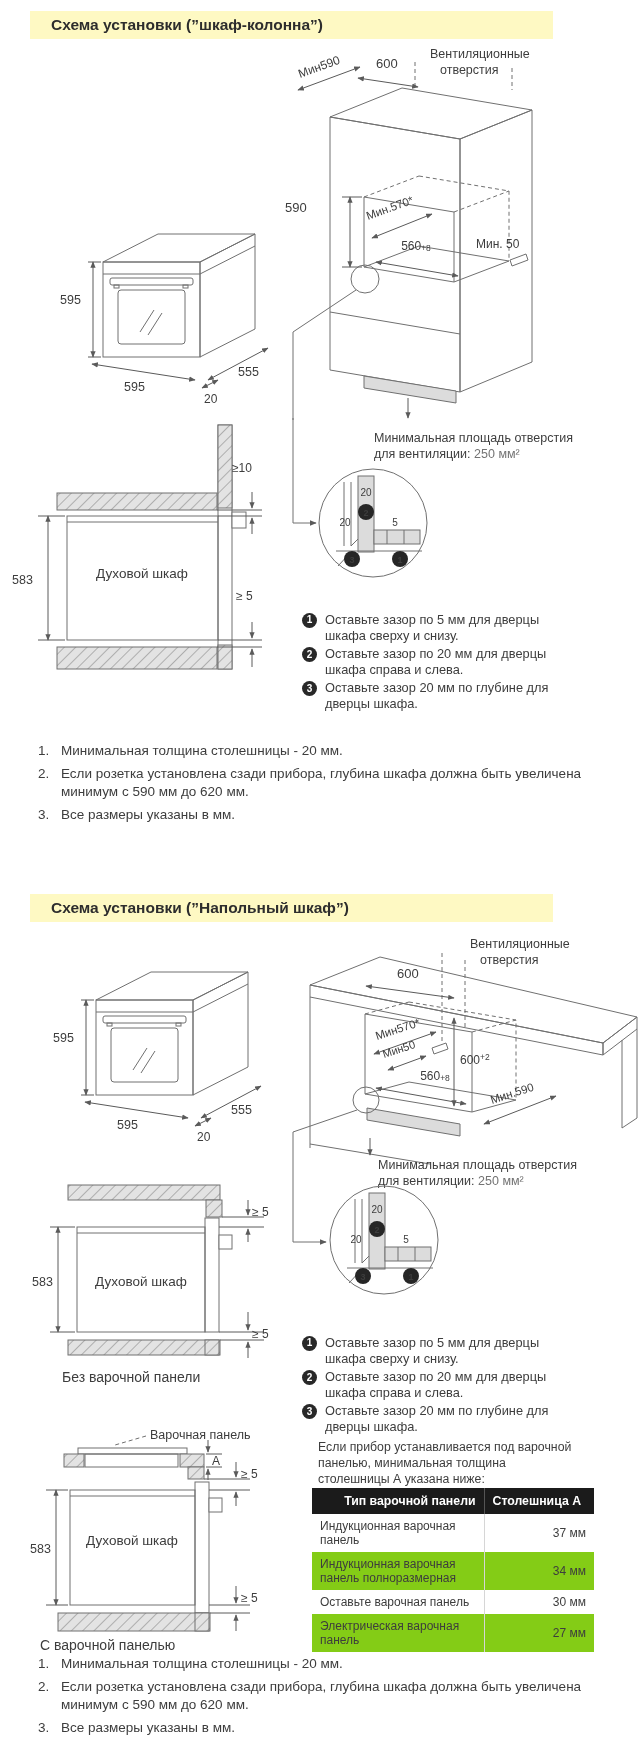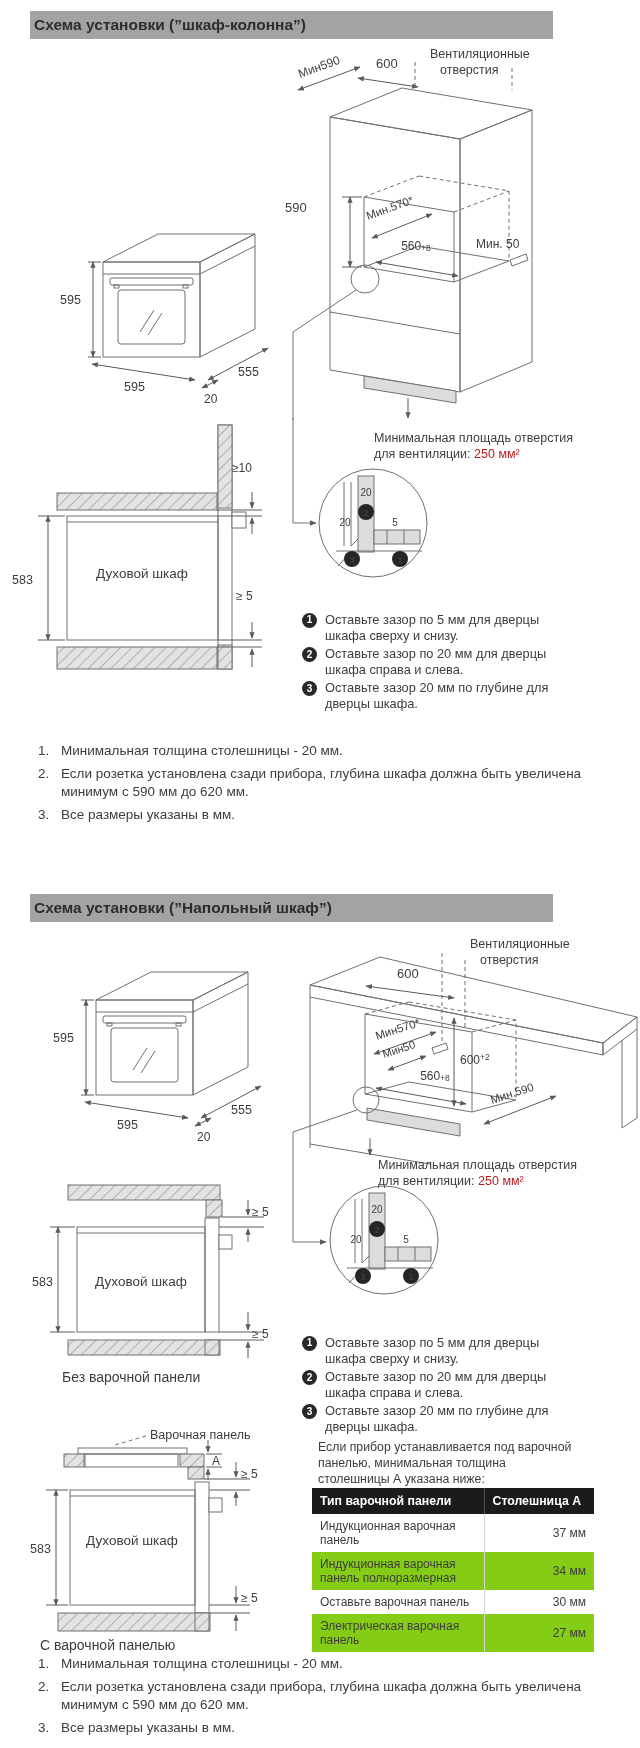--- a/index.html
+++ b/index.html
@@ -4,46 +4,46 @@
 <style>
   * { margin:0; padding:0; box-sizing:border-box; }
   html,body { background:#fff; }
   body {
     width:640px; height:1748px; position:relative; overflow:hidden;
     font-family:"Liberation Sans", sans-serif; color:#3d3d3d;
   }
   svg { position:absolute; overflow:visible; }
   svg text { font-family:"Liberation Sans", sans-serif; fill:#3d3d3d; }
   .secbar {
-    position:absolute; left:30px; width:523px; height:28px; background:#a3a3a3;
-    display:flex; align-items:center; padding-left:4px;
+    position:absolute; left:30px; width:523px; height:28px; background:#fef9c3;
+    display:flex; align-items:center; padding-left:21px;
     font-size:15.5px; font-weight:bold; color:#2d2d2d;
   }
   .ln  { stroke:#707070; fill:none; stroke-width:1; }
   .dim { stroke:#5a5a5a; fill:none; stroke-width:1; }
   .dash { stroke-dasharray:4 3; }
   .gf { fill:#dcdcdc; stroke:#707070; }
   .wh { fill:#ffffff; stroke:#707070; }
   .vent-cap { position:absolute; font-size:12.5px; line-height:1.3; color:#3d3d3d; }
-  .vent-cap .val { color:#b91c1c; }
+  .vent-cap .val { color:#737373; }
   .notes { position:absolute; width:278px; }
   .note-item { display:flex; align-items:flex-start; margin-bottom:3px; font-size:12.8px; line-height:1.22; }
   .badge {
     flex:0 0 15px; width:15px; height:15px; border-radius:50%; background:#282828; color:#fff;
     font-size:10px; font-weight:bold; display:inline-flex; align-items:center; justify-content:center;
     margin-right:8px; margin-top:1px;
   }
   .fnotes { position:absolute; width:560px; }
   .fn { display:flex; margin-bottom:6px; font-size:13.5px; line-height:1.28; }
   .fn .num { flex:0 0 23px; }
   .cap { position:absolute; font-size:14px; color:#3d3d3d; }
   .hob-intro { position:absolute; left:318px; top:1440px; width:256px; font-size:12.3px; line-height:1.3; }
   .hobtable { position:absolute; left:312px; top:1488px; width:282px; border-collapse:collapse; font-size:12px; }
   .hobtable th {
-    background:#1b1b1b; color:#fff; font-weight:bold; font-size:12.3px; text-align:left;
+    background:#1b1b1b; color:#fff; font-weight:bold; font-size:12.3px; text-align:right;
     padding:6px 8px; border-right:1px solid #555;
   }
   .hobtable th.c2 { text-align:left; border-right:none; }
   .hobtable td { padding:5px 8px; vertical-align:middle; border-right:1px solid #d6d6d6; }
   .hobtable td.c2 { text-align:right; border-right:none; }
   .hobtable tr.alt td { background:#84cc16; }
 </style>
 </head>
 <body>
 

